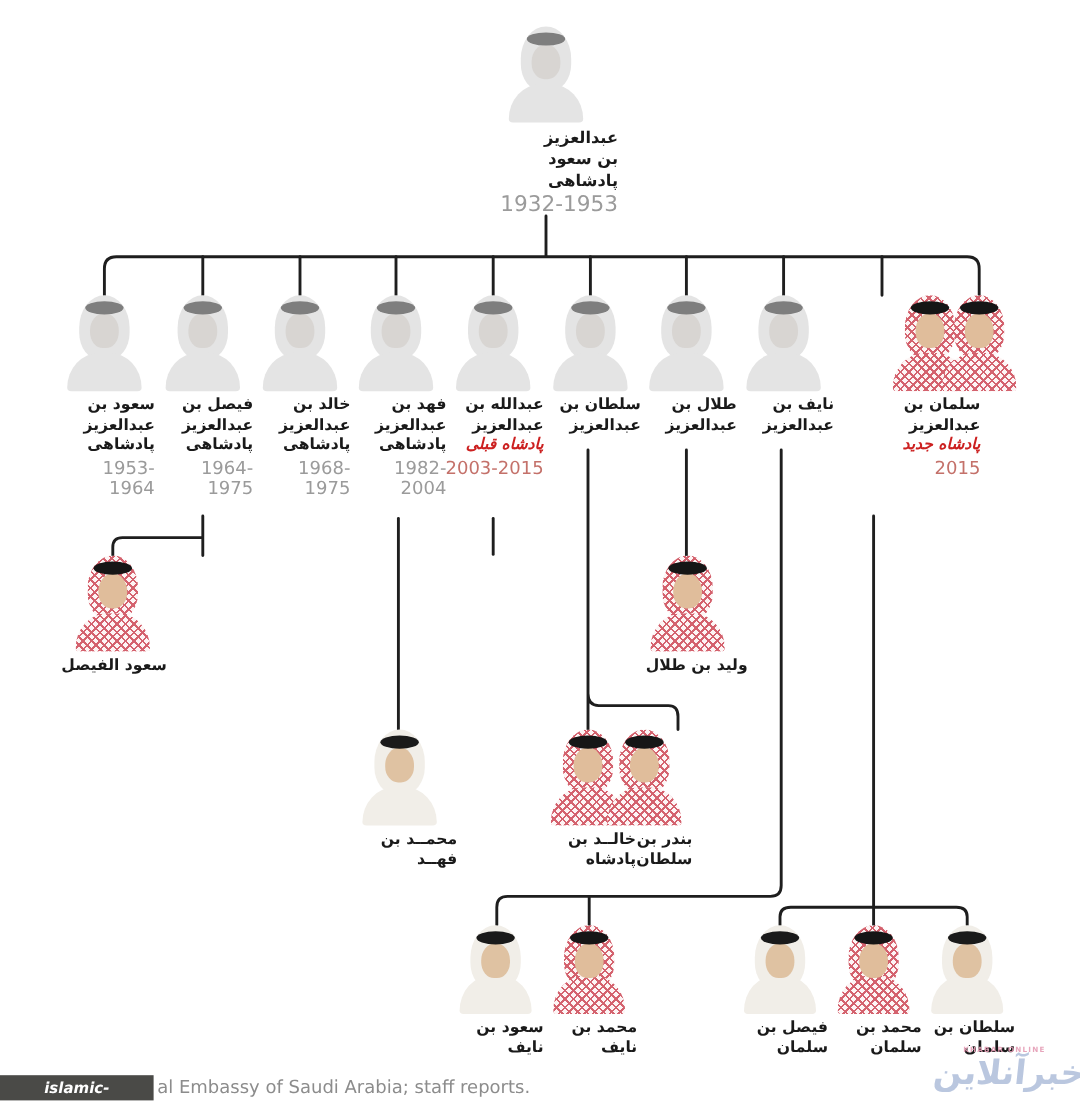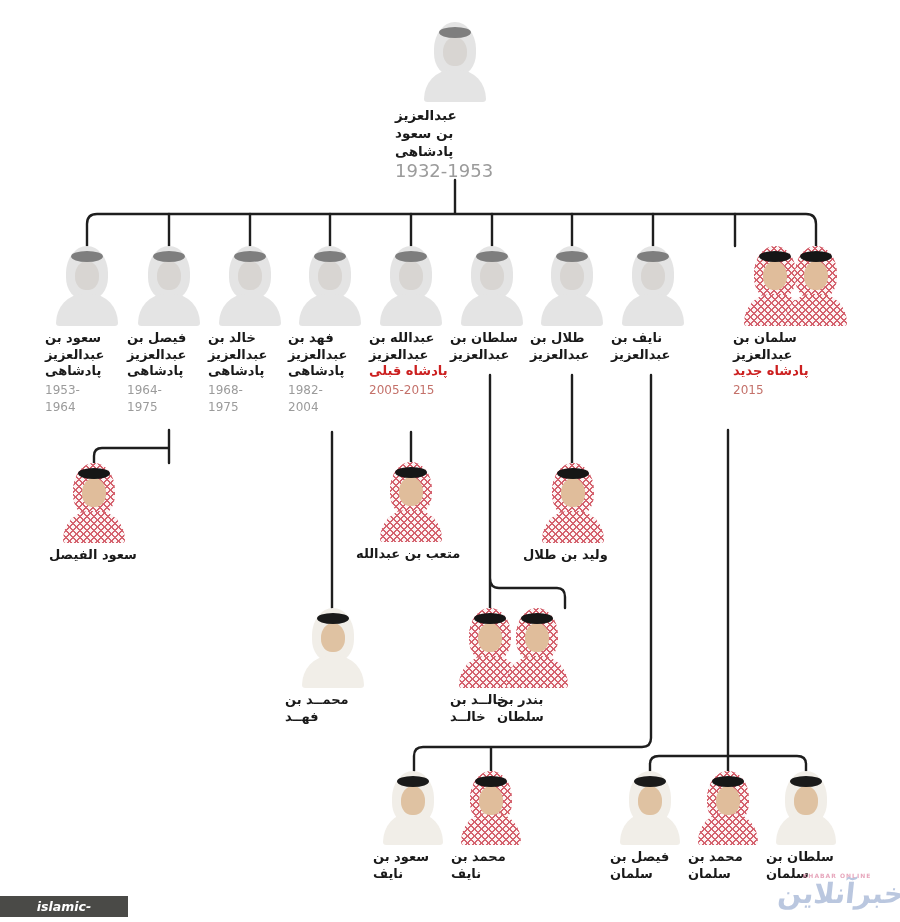--- a/index.html
+++ b/index.html
@@ -1,24 +1,24 @@
 <!DOCTYPE html>
 <html lang="en"><head>
 <meta charset="utf-8">
 <style>
   html,body{margin:0;padding:0;background:#fff;}
   .canvas{position:relative;width:900px;height:922px;background:#ffffff;overflow:hidden;
           font-family:"DejaVu Sans", sans-serif;}
   svg.wires{position:absolute;left:0;top:0;pointer-events:none;}
 
-  .node{position:absolute;text-align:left;}
+  .node{position:absolute;text-align:right;}
   .pname{font-weight:bold;font-size:13px;line-height:16.5px;color:#1a1a1a;}
   .pname.big{font-size:13.5px;line-height:18px;}
-  .red{color:#cc2020;}
-  .dates{font-size:12px;line-height:17px;color:#9b9b9b;margin-top:2px;}
+  .red{color:#cc2020;font-style:italic;}
+  .dates{font-size:15px;line-height:17px;color:#9b9b9b;margin-top:2px;}
   .mred{color:#c4716a;}
 
   
   .portrait{position:relative;display:block;margin:0 auto 4px;width:64px;height:80px;}
   .portrait.small{width:62px;height:74px;}
   .portrait i{position:absolute;display:block;}
   .portrait .hd{left:50%;top:0;transform:translateX(-50%);width:42px;height:54px;
                 border-radius:50% 50% 42% 42%;background:var(--sc);}
   .portrait .sh{left:1px;right:1px;bottom:0;height:32px;
                 border-radius:48% 48% 6% 6%/100% 100% 10% 10%;background:var(--sc);}
@@ -163,21 +163,21 @@
         <i class="hd"></i>
         <i class="sh"></i>
         <i class="fc"></i>
         <i class="ag"></i>
       </div>
     <div class="pname" dir="rtl">
       <div>عبدالله بن</div>
       <div>عبدالعزيز</div>
       <div class="red">پادشاه قبلى</div>
     </div>
-    <div class="dates mred">2005-2015</div>
+    <div class="dates mred">2003-2015</div>
   </div>
 
   <div class="node" style="left:450px;top:246px;width:84px">
     <div class="portrait p-gray">
         <i class="hd"></i>
         <i class="sh"></i>
         <i class="fc"></i>
         <i class="ag"></i>
       </div>
     <div class="pname" dir="rtl">
@@ -240,29 +240,20 @@
     <div class="portrait p-red">
         <i class="hd"></i>
         <i class="sh"></i>
         <i class="fc"></i>
         <i class="ag"></i>
       </div>
     <div class="pname" dir="rtl">سعود الفيصل</div>
   </div>
 
 
-  <div class="node" style="left:356px;top:462px;width:110px">
-    <div class="portrait p-red">
-        <i class="hd"></i>
-        <i class="sh"></i>
-        <i class="fc"></i>
-        <i class="ag"></i>
-      </div>
-    <div class="pname" dir="rtl">متعب بن عبدالله</div>
-  </div>
 
   <div class="node" style="left:523px;top:463px;width:100px">
     <div class="portrait p-red">
         <i class="hd"></i>
         <i class="sh"></i>
         <i class="fc"></i>
         <i class="ag"></i>
       </div>
     <div class="pname" dir="rtl">وليد بن طلال</div>
   </div>
@@ -282,21 +273,21 @@
 
   <div class="node" style="left:450px;top:608px;width:80px">
     <div class="portrait p-red">
         <i class="hd"></i>
         <i class="sh"></i>
         <i class="fc"></i>
         <i class="ag"></i>
       </div>
     <div class="pname" dir="rtl">
       <div>خالــد بن</div>
-      <div>خالــد</div>
+      <div>پادشاه</div>
     </div>
   </div>
 
   <div class="node" style="left:497px;top:608px;width:80px">
     <div class="portrait p-red">
         <i class="hd"></i>
         <i class="sh"></i>
         <i class="fc"></i>
         <i class="ag"></i>
       </div>
@@ -364,20 +355,21 @@
         <i class="sh"></i>
         <i class="fc"></i>
         <i class="ag"></i>
       </div>
     <div class="pname" dir="rtl">
       <div>سلطان بن</div>
       <div>سلمان</div>
     </div>
   </div>
 
+  <div class="src-text">al Embassy of Saudi Arabia; staff reports.</div>
   <div class="wm-box"><span>islamic-awakening</span><span class="tld">.com</span></div>
 
   <div class="logo">
     <div class="latin">KHABAR ONLINE</div>
     <div class="arabic">خبرآنلاین</div>
   </div>
 
 </div>
 
 </body></html>

